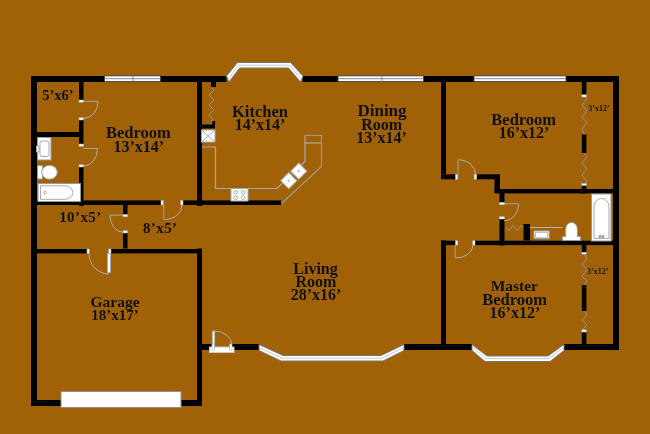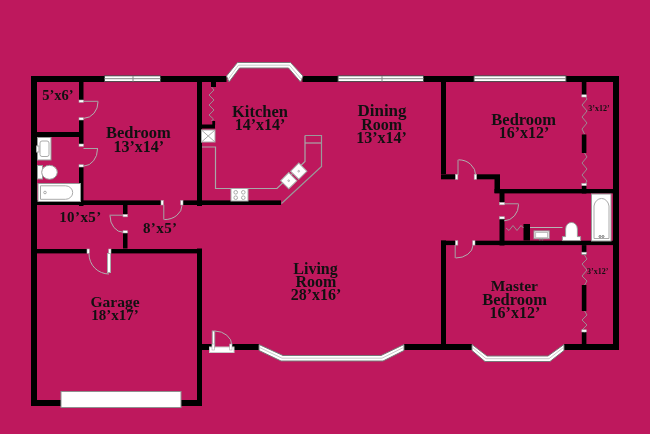--- a/index.html
+++ b/index.html
@@ -1,16 +1,16 @@
 <!DOCTYPE html>
 <html><head>
 <meta charset="utf-8">
 <style>
   html,body{margin:0;padding:0;background:#ffffff;}
-  .wrap{width:650px;height:434px;position:relative;background:#be185d;overflow:hidden;}
+  .wrap{width:650px;height:434px;position:relative;background:#a16207;overflow:hidden;}
   text{font-family:"Liberation Serif", serif;font-weight:bold;fill:#111;}
   svg{transform:translateZ(0);}
 </style>
 </head>
 <body>
 <div class="wrap">
 <svg width="650" height="434" viewBox="0 0 650 434">
 
 <g fill="#000000">
   <rect x="31" y="76" width="73" height="6"></rect>

